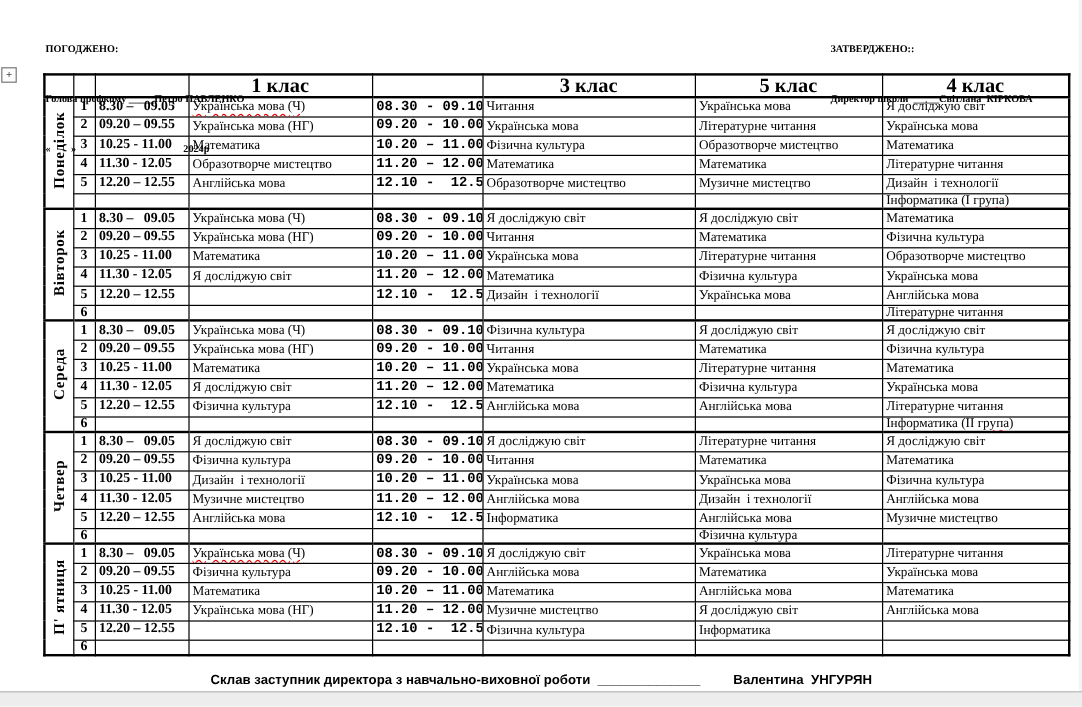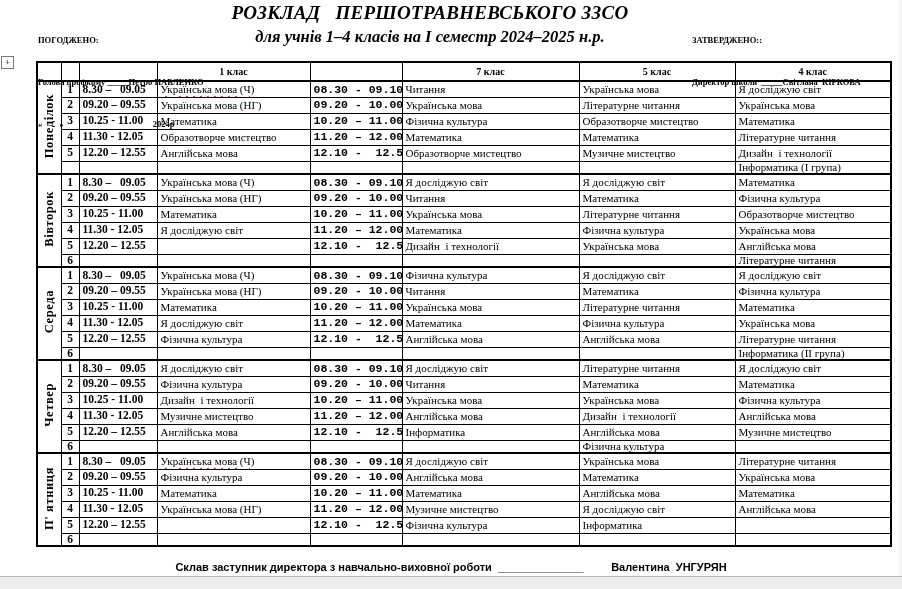--- a/index.html
+++ b/index.html
@@ -15,21 +15,21 @@
   .doc-title .t2{font-size:16.5px;margin-top:3px;}
 
   
   .move-handle{position:absolute;left:1px;top:56px;width:11px;height:11px;border:1px solid #777;background:#fdfdfd;
     display:flex;align-items:center;justify-content:center;font-size:9px;font-weight:bold;color:#444;line-height:1;}
 
   
   table.sched{position:absolute;left:36px;top:61px;width:854px;border-collapse:collapse;table-layout:fixed;
     border:2px solid #000;}
   table.sched th,table.sched td{border:1px solid #000;padding:0 3px;line-height:1;overflow:hidden;white-space:pre;}
-  table.sched th{height:17px;font-size:10px;font-weight:bold;text-align:center;}
+  table.sched th{height:17px;font-size:17px;font-weight:bold;text-align:center;}
   tr.lesson{height:16px;}
   tr.short-row{height:13px;}
   tr.day-start td{border-top:2px solid #000;}
   td.num{font-weight:bold;text-align:center;font-size:11.5px;}
   td.time{font-weight:bold;font-size:11.5px;padding-left:5px;margin-left:40px;}
   td.subj{font-size:11px;padding-left:4px;}
   td.tsep,th.tsep{border-left:2px solid #000;font-family:Liberation Mono, monospace;}
   td.csep,th.csep{border-left:2px solid #000;}
   td.day-cell{text-align:center;vertical-align:middle;padding:0;}
   .vtext{display:inline-block;writing-mode:vertical-rl;transform:rotate(180deg);font-weight:bold;font-size:12.5px;letter-spacing:0.6px;}
@@ -47,24 +47,20 @@
 <body>
 
 <div class="page">
 
   <div class="approval approval-left">
     <div>ПОГОДЖЕНО:</div>
     <div>Голова профкому _____Петро ПАВЛЕНКО</div>
     <div>«        »                                          2024р</div>
   </div>
 
-  <div class="doc-title">
-    <div class="t1">РОЗКЛАД   ПЕРШОТРАВНЕВСЬКОГО ЗЗСО</div>
-    <div class="t2">для учнів 1–4 класів на І семестр 2024–2025 н.р.</div>
-  </div>
 
   <div class="approval approval-right">
     <div>ЗАТВЕРДЖЕНО::</div>
     <div>Директор школи  _____Світлана  КІРКОВА</div>
   </div>
 
   <div class="move-handle">+</div>
 
   <table class="sched">
     <colgroup>
@@ -77,21 +73,21 @@
         <col style="width:156px">
         <col style="width:156px">
     </colgroup>
     <thead>
       <tr>
         <th></th>
         <th></th>
         <th></th>
         <th>1 клас</th>
         <th class="tsep"></th>
-        <th>7 клас</th>
+        <th>3 клас</th>
         <th class="csep">5 клас</th>
         <th class="csep">4 клас</th>
       </tr>
     </thead>
     <tbody>
         <tr class="lesson day-start">
           <td class="day-cell" rowspan="6"><span class="vtext">Понеділок</span></td>
           <td class="num">1</td>
           <td class="time">8.30 –   09.05</td>
           <td class="subj"><span class="wavy">Українська мова (Ч)</span></td>

